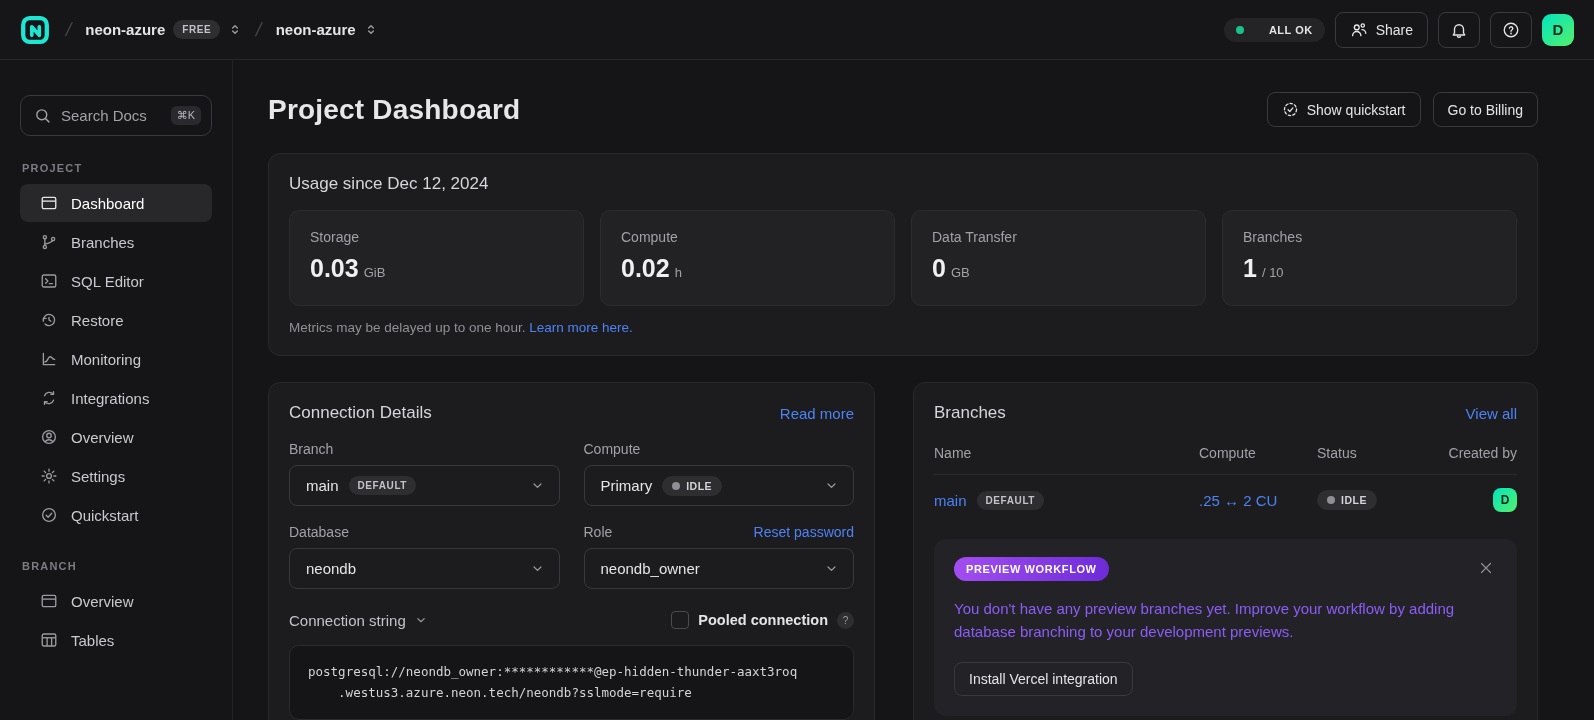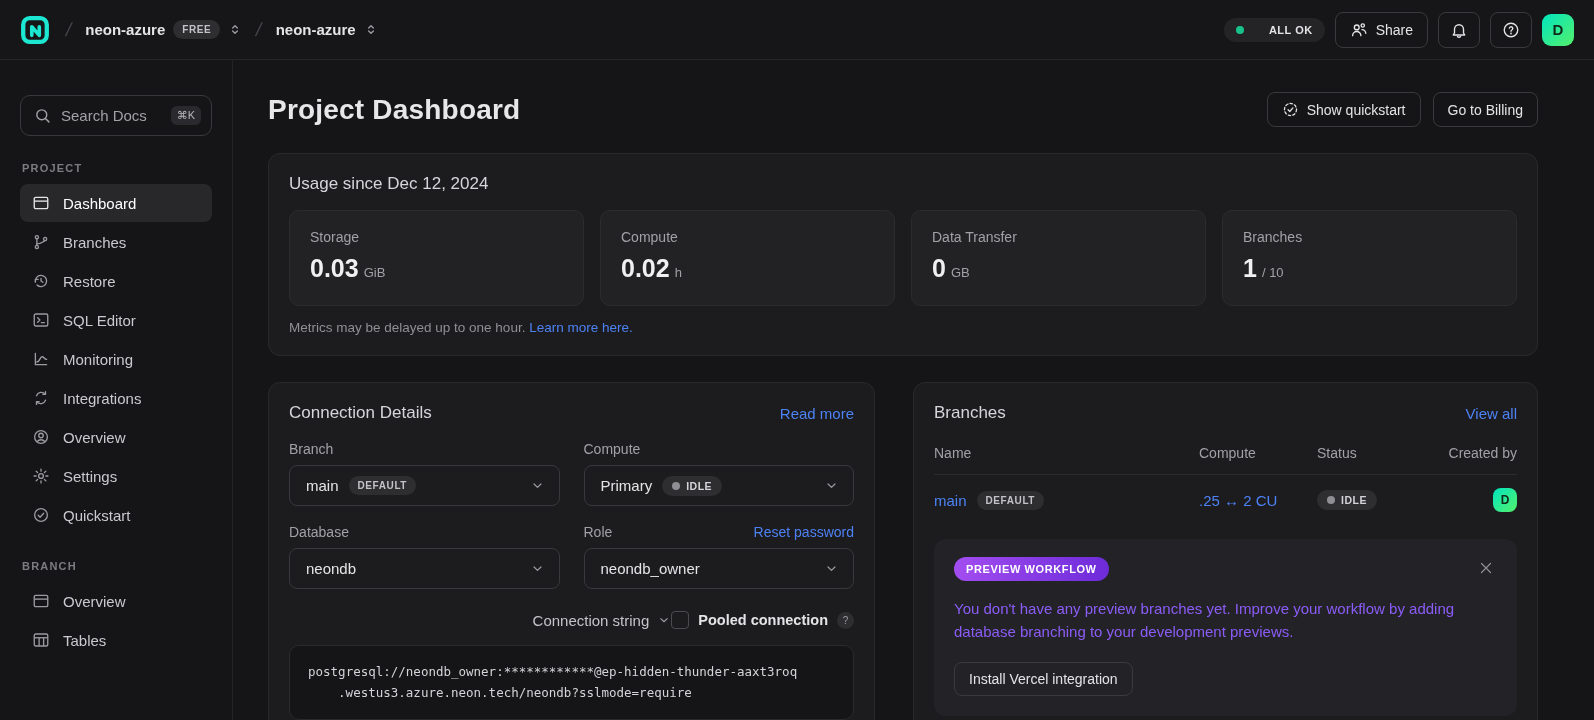--- a/index.html
+++ b/index.html
@@ -34,21 +34,21 @@
   .body { flex:1; display:flex; min-height:0; }
   .sidebar { width:233px; flex:0 0 233px; border-right:1px solid #232326; padding:35px 20px 0 20px; background:#151517; }
   .main { flex:1; min-width:0; padding:32px 56px 0 35px; overflow:hidden; }
 
   
   .search-box { display:flex; align-items:center; gap:10px; border:1px solid #39393d; border-radius:10px;
                 height:41px; padding:0 10px 0 13px; color:#a1a1a6; cursor:pointer; }
   .search-box .label { font-size:15px; flex:1; }
   .kbd { background:#2a2a2e; border-radius:6px; font-size:11px; color:#b5b5ba; padding:3px 6px; }
   .nav-section-label { font-size:11px; font-weight:700; letter-spacing:1.2px; color:#7c7c82; margin:26px 2px 10px 2px; }
-  .nav-item { display:flex; align-items:center; gap:13px; height:38px; padding:0 12px; border-radius:8px;
+  .nav-item { display:flex; align-items:center; gap:13px; height:38px; padding:0 20px; border-radius:8px;
               font-size:15px; color:#c9c9ce; cursor:pointer; margin-bottom:1px; }
   .nav-item svg { color:#9a9a9f; flex:0 0 auto; }
   .nav-item.active { background:#28282b; color:#fff; font-weight:500; }
   .nav-item.active svg { color:#e4e4e7; }
 
   
   .page-header { display:flex; align-items:center; margin-bottom:26px; }
   .page-title { font-size:28px; font-weight:600; color:#e7e7ea; letter-spacing:.2px; }
   .page-actions { margin-left:auto; display:flex; gap:12px; }
 
@@ -79,21 +79,21 @@
   .field-label-row { display:flex; justify-content:space-between; align-items:center; font-size:14px; color:#a1a1a6; margin-bottom:8px; }
   .field-label-row .link { font-size:14px; font-weight:500; }
   .select { display:flex; align-items:center; gap:10px; border:1px solid #39393d; border-radius:8px;
             height:41px; padding:0 14px 0 16px; cursor:pointer; background:#1c1c1f; }
   .select-value { font-size:15px; color:#e4e4e7; }
   .select .chev { margin-left:auto; color:#9a9a9f; display:flex; }
   .status-chip { display:flex; align-items:center; gap:6px; background:#2e2e31; border-radius:999px;
                  padding:4px 10px; font-size:10.5px; font-weight:700; letter-spacing:.5px; color:#d4d4d8; }
   .dot-grey { background:#8f8f94; }
 
-  .connstr-row { display:flex; align-items:center; justify-content:flex-end; margin-top:22px; }
+  .connstr-row { display:flex; align-items:center; justify-content:space-between; margin-top:22px; }
   .connstr-label { display:flex; align-items:center; gap:8px; font-size:15px; color:#c3c3c8; cursor:pointer; }
   .pooled { display:flex; align-items:center; gap:9px; cursor:pointer; }
   .checkbox { width:18px; height:18px; border:1.5px solid #4a4a4f; border-radius:4px; background:transparent; }
   .pooled-label { font-size:14.5px; font-weight:600; color:#e4e4e7; }
   .help-badge { width:17px; height:17px; border-radius:50%; background:#2e2e31; color:#9a9a9f; font-size:10px;
                 display:flex; align-items:center; justify-content:center; cursor:pointer; }
   .code-block { margin-top:16px; background:#151517; border:1px solid #2a2a2d; border-radius:10px;
                 padding:16px 18px; font-family:"DejaVu Sans Mono","Liberation Mono",monospace;
                 font-size:12.5px; color:#d4d4d8; line-height:1.65; }
   .code-line2 { padding-left:4ch; }
@@ -223,33 +223,33 @@
             <circle cx="6.5" cy="5.5" r="2.1"></circle>
             <circle cx="6.5" cy="18.5" r="2.1"></circle>
             <circle cx="17.5" cy="8" r="2.1"></circle>
             <path d="M6.5 7.6v8.8"></path>
             <path d="M6.5 14.5c6.5 0 7-2.5 11-4.4"></path>
           </svg>
         <span>Branches</span>
       </div>
       <div class="nav-item">
         <svg width="18" height="18" viewBox="0 0 24 24" fill="none" stroke="currentColor" stroke-width="1.8" stroke-linecap="round" stroke-linejoin="round">
+            <rect x="3" y="4" width="18" height="16" rx="2"></rect>
+            <path d="M7.5 9l3 3-3 3"></path>
+            <path d="M12.5 15.5h4"></path>
+          </svg>
+        <span>SQL Editor</span>
+      </div>
+      <div class="nav-item">
+        <svg width="18" height="18" viewBox="0 0 24 24" fill="none" stroke="currentColor" stroke-width="1.8" stroke-linecap="round" stroke-linejoin="round">
             <path d="M4.5 12a7.5 7.5 0 1 1 2.2 5.3"></path>
             <path d="M4.5 13.5V9.8h3.7"></path>
             <path d="M12 8.5V12l2.5 1.7"></path>
           </svg>
         <span>Restore</span>
-      </div>
-      <div class="nav-item">
-        <svg width="18" height="18" viewBox="0 0 24 24" fill="none" stroke="currentColor" stroke-width="1.8" stroke-linecap="round" stroke-linejoin="round">
-            <rect x="3" y="4" width="18" height="16" rx="2"></rect>
-            <path d="M7.5 9l3 3-3 3"></path>
-            <path d="M12.5 15.5h4"></path>
-          </svg>
-        <span>SQL Editor</span>
       </div>
       <div class="nav-item">
         <svg width="18" height="18" viewBox="0 0 24 24" fill="none" stroke="currentColor" stroke-width="1.8" stroke-linecap="round">
             <path d="M4.5 4.5v15h15"></path>
             <path d="M6.5 16c4.5 0 3.5-7 7-7 2.8 0 2.6 3.5 6 3.5"></path>
           </svg>
         <span>Monitoring</span>
       </div>
       <div class="nav-item">
         <svg width="18" height="18" viewBox="0 0 24 24" fill="none" stroke="currentColor" stroke-width="1.8" stroke-linecap="round" stroke-linejoin="round">

